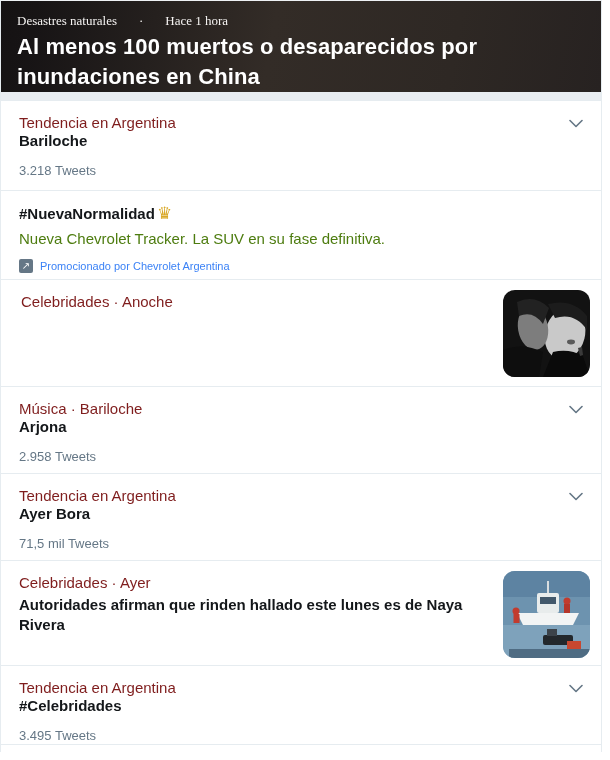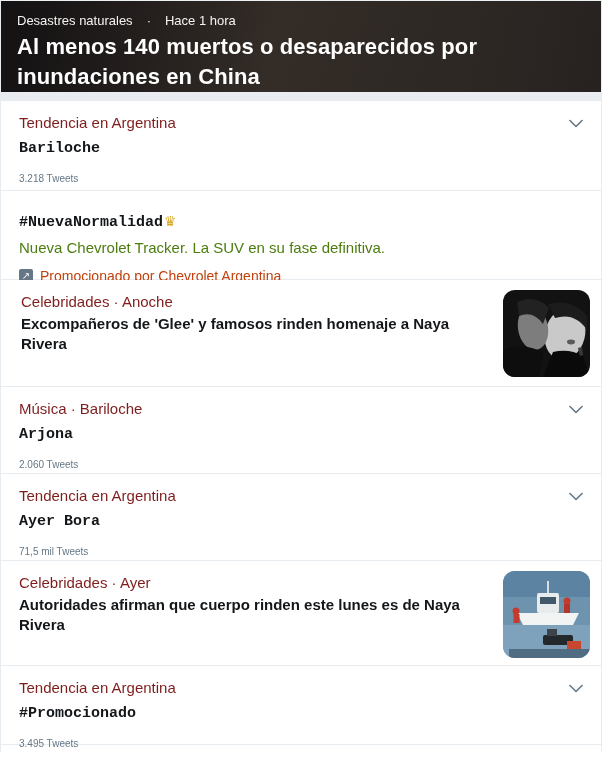--- a/index.html
+++ b/index.html
@@ -23,22 +23,23 @@
     background: linear-gradient(100deg, #151213 0%, #171415 6%, #332c27 45%, #2e2824 75%, #272221 100%);
     color: #ffffff;
     padding: 11px 16px 0 16px;
     cursor: pointer;
   }
   .hero-meta {
     font-size: 13px;
     line-height: 17px;
     color: #f5f3f2;
     display: flex;
-    gap: 14px;
+    gap: 22px;
     align-items: center;
+    font-family: Liberation Serif, serif;
   }
   .hero-title {
     margin-top: 3px;
     font-size: 22px;
     line-height: 30px;
     font-weight: bold;
     letter-spacing: 0.1px;
     max-width: 565px;
   }
   .gap-band {
@@ -60,30 +61,29 @@
   .h87  { height: 87px; }
   .h105 { height: 105px; }
   .h79  { height: 79px; }
   .cell-stub { height: 7px; background: #ffffff; }
   .ctx {
     font-size: 15px;
     line-height: 17px;
     color: #7f1d1d;
   }
   .trend-name {
-    margin-top: 8px;
+    margin-top: 0;
     font-size: 15px;
     line-height: 19px;
     font-weight: bold;
     color: #14171a;
-    font-family: Liberation Mono, monospace;
   }
   .tweet-count {
     margin-top: 12px;
-    font-size: 10px;
+    font-size: 13px;
     line-height: 17px;
     color: #657786;
   }
   .chevron-btn {
     position: absolute;
     top: 12px;
     right: 15px;
     width: 20px;
     height: 20px;
     display: flex;
@@ -114,22 +114,22 @@
     height: 14px;
     border-radius: 2px;
     background: #657786;
     color: #ffffff;
     font-size: 10px;
     line-height: 14px;
     text-align: center;
     flex: 0 0 auto;
   }
   .promo-label {
-    font-size: 14px;
-    color: #c2410c;
+    font-size: 11px;
+    color: #3b82f6;
   }
   
   .news-title {
     margin-top: 4px;
     font-size: 15px;
     line-height: 20px;
     font-weight: bold;
     color: #14171a;
     padding-right: 100px;
   }
@@ -148,21 +148,21 @@
 <body>
 
 <div class="panel">
 
   <div class="hero">
     <div class="hero-meta">
       <span>Desastres naturales</span>
       <span>·</span>
       <span>Hace 1 hora</span>
     </div>
-    <div class="hero-title">Al menos 140 muertos o desaparecidos por inundaciones en China</div>
+    <div class="hero-title">Al menos 100 muertos o desaparecidos por inundaciones en China</div>
   </div>
 
   <div class="gap-band"></div>
 
   <div class="cell h90">
     <div class="ctx">Tendencia en Argentina</div>
     <div class="trend-name">Bariloche</div>
     <div class="tweet-count">3.218 Tweets</div>
     <div class="chevron-btn">
       <svg width="14" height="9" viewBox="0 0 14 9">
@@ -175,61 +175,60 @@
     <div class="trend-name"><span>#NuevaNormalidad</span><span class="hashflag">♛</span></div>
     <div class="promo-desc">Nueva Chevrolet Tracker. La SUV en su fase definitiva.</div>
     <div class="promo-row">
       <span class="promo-badge">↗</span>
       <span class="promo-label">Promocionado por Chevrolet Argentina</span>
     </div>
   </div>
 
   <div class="cell h107">
     <div class="ctx">Celebridades · Anoche</div>
-    <div class="news-title">Excompañeros de 'Glee' y famosos rinden homenaje a Naya Rivera</div>
     <div class="thumb">
       <svg width="87" height="87" viewBox="0 0 87 87">
         <rect width="87" height="87" fill="#121212"></rect>
         <ellipse cx="62" cy="44" rx="20" ry="26" fill="#c9c9c9" transform="rotate(14 62 44)"></ellipse>
         <path d="M45 14 Q70 8 84 26 L84 40 Q72 22 52 28 Z" fill="#1c1c1c"></path>
         <ellipse cx="30" cy="38" rx="15" ry="22" fill="#7d7d7d" transform="rotate(-10 30 38)"></ellipse>
         <path d="M14 12 Q32 4 46 18 L40 34 Q30 20 16 26 Z" fill="#222222"></path>
         <path d="M50 62 Q66 58 80 66 L87 87 L40 87 Z" fill="#0a0a0a"></path>
         <path d="M0 60 Q20 52 40 62 L36 87 L0 87 Z" fill="#0e0e0e"></path>
         <ellipse cx="68" cy="52" rx="4" ry="2.4" fill="#5a5a5a"></ellipse>
         <path d="M75 58 l2 8 l3 -1 l-1 -8 Z" fill="#3a3a3a"></path>
       </svg>
     </div>
   </div>
 
   <div class="cell h87">
     <div class="ctx">Música · Bariloche</div>
     <div class="trend-name">Arjona</div>
-    <div class="tweet-count">2.060 Tweets</div>
+    <div class="tweet-count">2.958 Tweets</div>
     <div class="chevron-btn">
       <svg width="14" height="9" viewBox="0 0 14 9">
           <polyline points="1,1.5 7,7.5 13,1.5" fill="none" stroke="#657786" stroke-width="1.6" stroke-linecap="round" stroke-linejoin="round"></polyline>
         </svg>
     </div>
   </div>
 
   <div class="cell h87">
     <div class="ctx">Tendencia en Argentina</div>
     <div class="trend-name">Ayer Bora</div>
     <div class="tweet-count">71,5 mil Tweets</div>
     <div class="chevron-btn">
       <svg width="14" height="9" viewBox="0 0 14 9">
           <polyline points="1,1.5 7,7.5 13,1.5" fill="none" stroke="#657786" stroke-width="1.6" stroke-linecap="round" stroke-linejoin="round"></polyline>
         </svg>
     </div>
   </div>
 
   <div class="cell h105">
     <div class="ctx">Celebridades · Ayer</div>
-    <div class="news-title">Autoridades afirman que cuerpo rinden este lunes es de Naya Rivera</div>
+    <div class="news-title">Autoridades afirman que rinden hallado este lunes es de Naya Rivera</div>
     <div class="thumb">
       <svg width="87" height="87" viewBox="0 0 87 87">
         <rect width="87" height="87" fill="#6d93af"></rect>
         <rect y="0" width="87" height="26" fill="#5d83a2"></rect>
         <rect y="54" width="87" height="33" fill="#7ea2bb"></rect>
         <path d="M14 42 L76 42 L70 54 L20 54 Z" fill="#f2f4f4"></path>
         <rect x="34" y="22" width="22" height="20" rx="2" fill="#e8ecec"></rect>
         <rect x="37" y="26" width="16" height="7" fill="#42586b"></rect>
         <line x1="45" y1="10" x2="45" y2="22" stroke="#d8dde0" stroke-width="2"></line>
         <circle cx="13" cy="40" r="3.5" fill="#c23b2e"></circle>
@@ -239,21 +238,21 @@
         <rect x="40" y="64" width="30" height="10" rx="2" fill="#23282c"></rect>
         <rect x="44" y="58" width="10" height="7" fill="#3c434a"></rect>
         <rect x="64" y="70" width="14" height="9" fill="#c8472f"></rect>
         <rect x="6" y="78" width="81" height="9" fill="#4f6c83"></rect>
       </svg>
     </div>
   </div>
 
   <div class="cell h79">
     <div class="ctx">Tendencia en Argentina</div>
-    <div class="trend-name">#Promocionado</div>
+    <div class="trend-name">#Celebridades</div>
     <div class="tweet-count">3.495 Tweets</div>
     <div class="chevron-btn">
       <svg width="14" height="9" viewBox="0 0 14 9">
           <polyline points="1,1.5 7,7.5 13,1.5" fill="none" stroke="#657786" stroke-width="1.6" stroke-linecap="round" stroke-linejoin="round"></polyline>
         </svg>
     </div>
   </div>
 
   <div class="cell-stub"></div>
 

